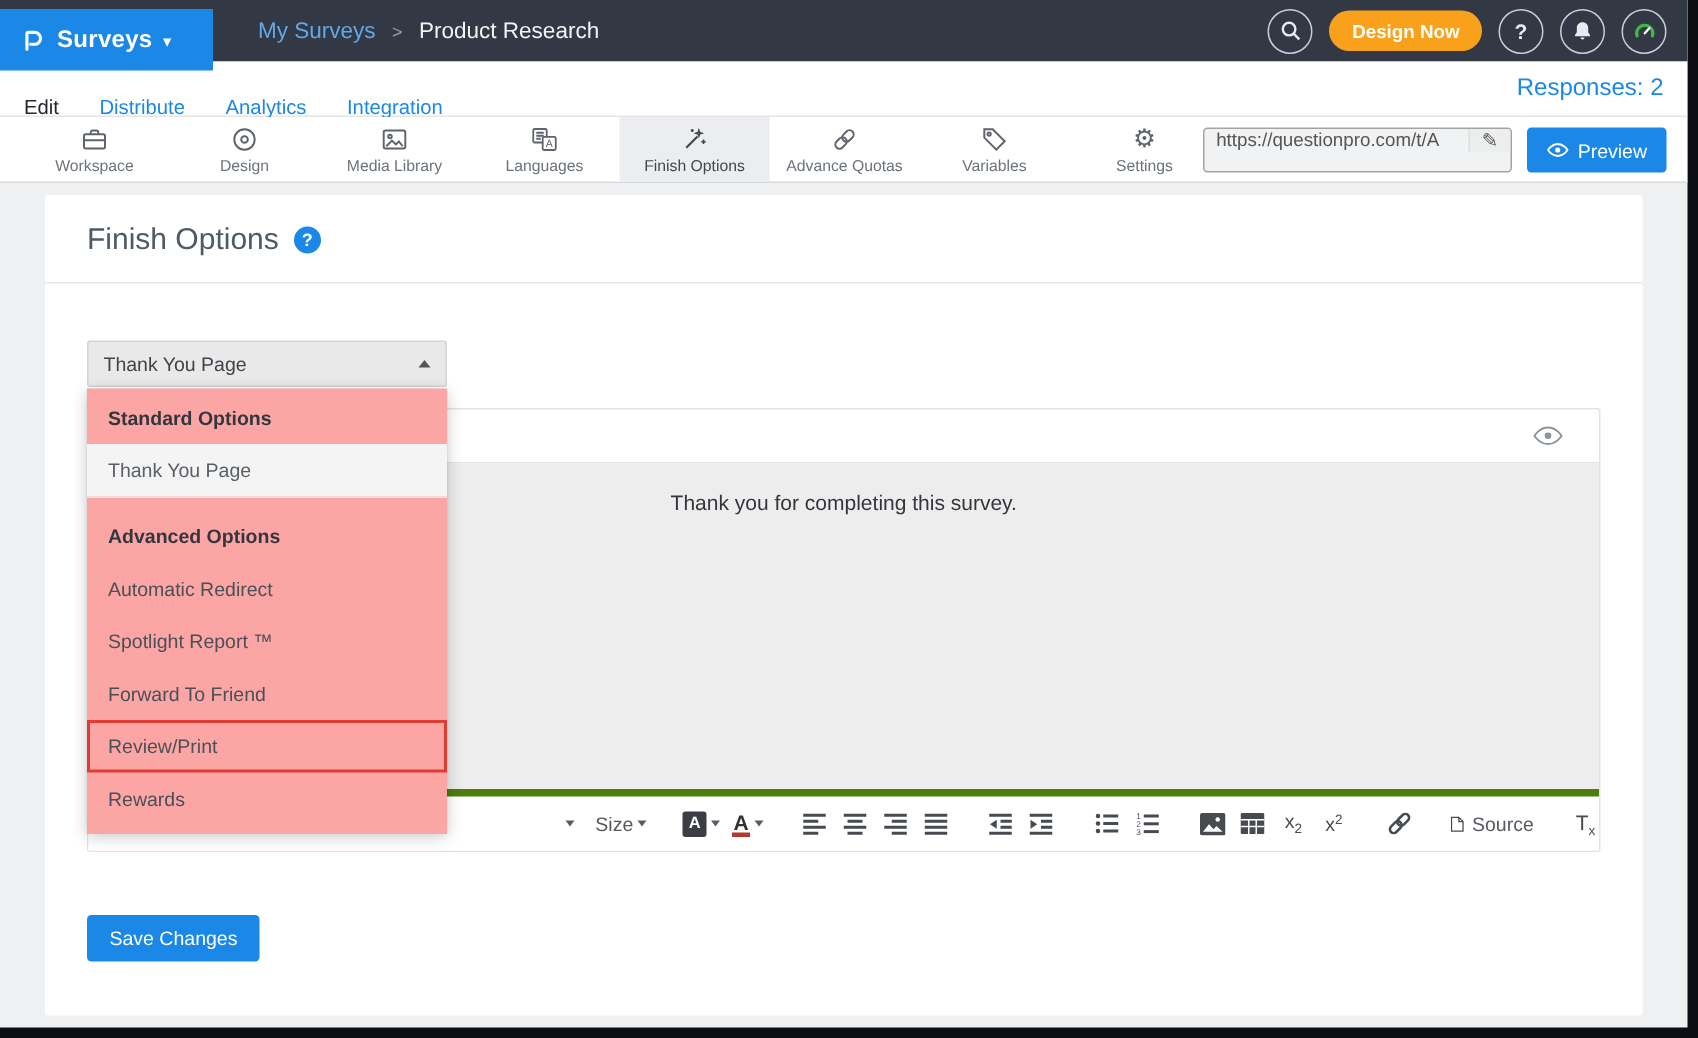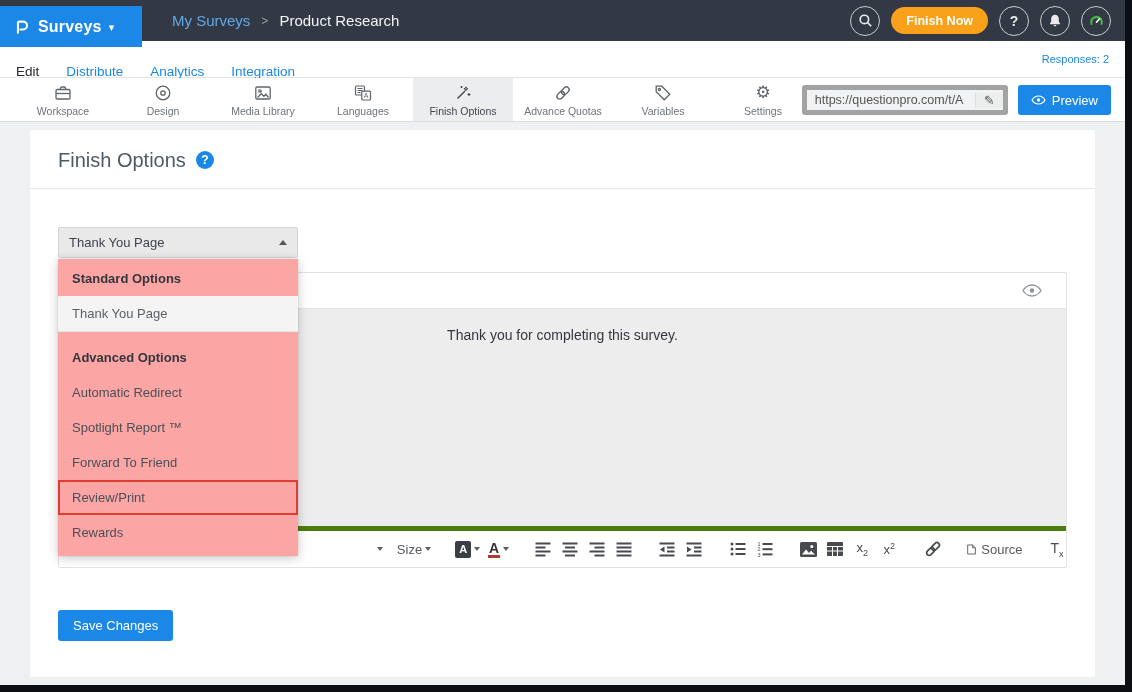--- a/index.html
+++ b/index.html
@@ -22,32 +22,32 @@
   .bc-sep { color:#9aa0a8; font-size:12px; }
   .bc-current { color:#f2f3f5; font-size:15px; }
   .topbar-right { margin-left:auto; display:flex; align-items:center; gap:11px; padding-right:14px; }
   .circle-btn { width:30px; height:30px; border-radius:50%; border:1.5px solid #c9cdd4; background:transparent; color:#e8eaee; display:flex; align-items:center; justify-content:center; cursor:pointer; font-size:14px; font-weight:bold; }
   .upgrade-btn { height:27px; border:none; border-radius:14px; background:#f9a11b; color:#fff; font-weight:700; font-size:12.5px; padding:0 15px; cursor:pointer; }
 
   
   .tabbar { height:37px; background:#fff; border-bottom:1px solid #e3e5e8; display:flex; align-items:center; padding:0 16px; gap:27px; }
   .tab { font-size:13.5px; color:#1b87e6; cursor:pointer;margin-top:24px; }
   .tab.active { color:#24282e; text-decoration:underline; text-underline-offset:4px; }
-  .responses { margin-left:auto; color:#1b87e6; font-size:11px; }
+  .responses { margin-left:auto; color:#1b87e6; font-size:16px; }
 
   
   .ribbon { height:44px; background:#fff; border-bottom:1px solid #d8dadd; display:flex; align-items:stretch; padding-left:13px; position:relative; }
   .rb-item { width:100px; display:flex; flex-direction:column; align-items:center; justify-content:center; gap:2px; cursor:pointer; color:#5f646b; }
   .rb-item.active { background:#ebedef; color:#42474e; }
   .rb-icon { height:20px; display:flex; align-items:center; justify-content:center; }
   .rb-icon .glyph { font-size:17px; line-height:20px; }
   .rb-label { font-size:10.5px; color:#6d737a; white-space:nowrap; }
   .rb-item.active .rb-label { color:#42474e; }
   .ribbon-right { position:absolute; right:14px; top:7px; display:flex; gap:10px; align-items:center; }
-  .url-box { width:206px; height:30px; background:#f1f2f3; border:5px solid #a3a3a3; border-radius:3px; display:flex; align-items:center; overflow:hidden; }
+  .url-box { width:206px; height:30px; background:#f1f2f3; border:1px solid #a3a3a3; border-radius:3px; display:flex; align-items:flex-start; overflow:hidden; }
   .url-input { flex:1; min-width:0; border:none; background:transparent; font-size:12.5px; color:#555; padding:0 8px; font-family:inherit; outline:none; }
   .pencil-btn { width:28px; border:none; border-left:1px solid #dcdee1; background:#eceded; color:#555; font-size:13px; cursor:pointer; display:flex; align-items:center; justify-content:center; }
   .preview-btn { height:30px; background:#1b87e6; border:none; border-radius:3px; color:#fff; display:flex; align-items:center; gap:6px; padding:0 13px; font-size:13px; cursor:pointer; }
 
   
   .content { padding:8px 30px 0; }
   .card { background:#fff; border-radius:2px; }
   .card-title-row { padding:18px 28px 16px; display:flex; align-items:center; gap:10px; }
   .card-title-row h1 { font-size:20px; font-weight:500; color:#4e5a66; line-height:24px; }
   .help-badge { width:18px; height:18px; border-radius:50%; background:#1b87e6; color:#fff; font-size:12px; font-weight:700; display:flex; align-items:center; justify-content:center; cursor:pointer; }
@@ -108,21 +108,21 @@
     </nav>
     <div class="topbar-right">
       <button class="circle-btn">
         <span>
           <svg width="15" height="15" viewBox="0 0 15 15" fill="none" stroke="#e8eaee" stroke-width="1.6">
               <circle cx="6.4" cy="6.4" r="4.2"></circle>
               <path d="M9.6 9.6l3.6 3.6"></path>
             </svg>
         </span>
       </button>
-      <button class="upgrade-btn">Finish Now</button>
+      <button class="upgrade-btn">Design Now</button>
       <button class="circle-btn">
         <span>?</span>
       </button>
       <button class="circle-btn">
         <span>
           <svg width="16" height="16" viewBox="0 0 16 16" fill="#e8eaee">
               <path d="M8 1.8c-2.3 0-3.8 1.7-3.8 4v2.7L3 10.4v.8h10v-.8l-1.2-1.9V5.8c0-2.3-1.5-4-3.8-4z"></path>
               <path d="M6.6 12c.2.8.7 1.3 1.4 1.3s1.2-.5 1.4-1.3z"></path>
             </svg>
         </span>

